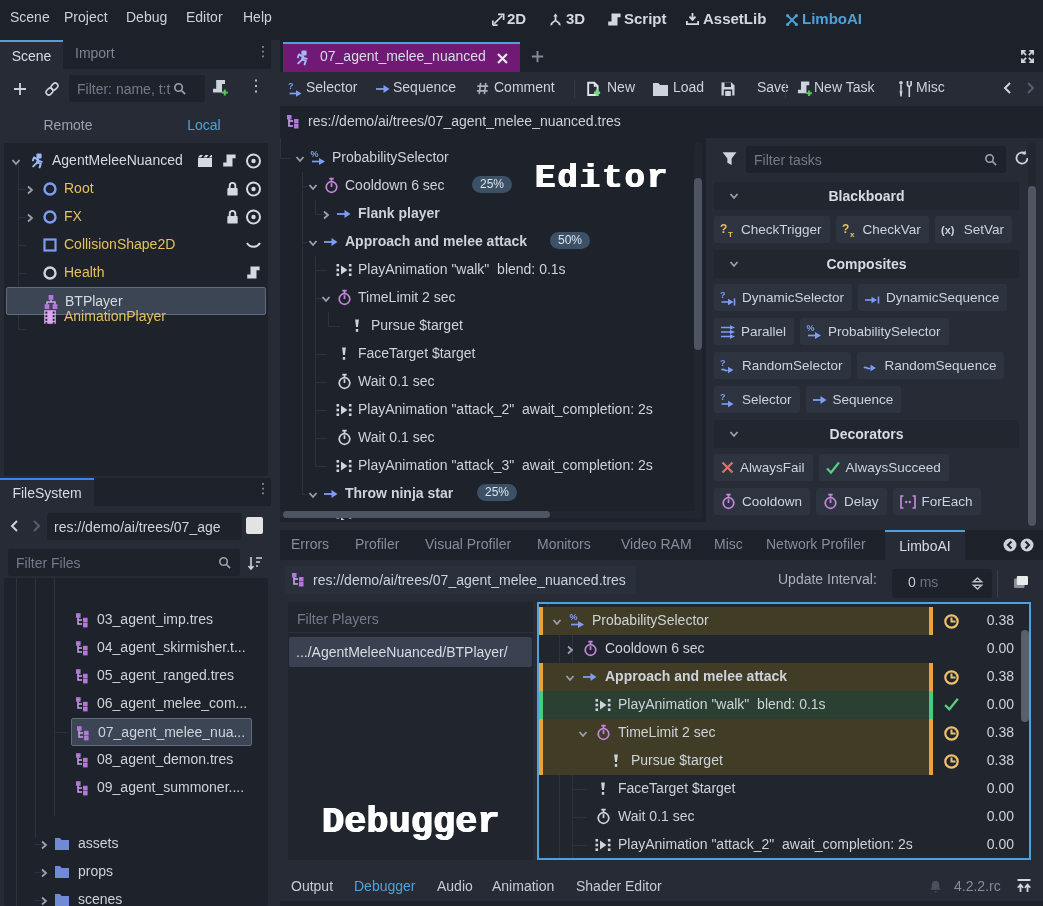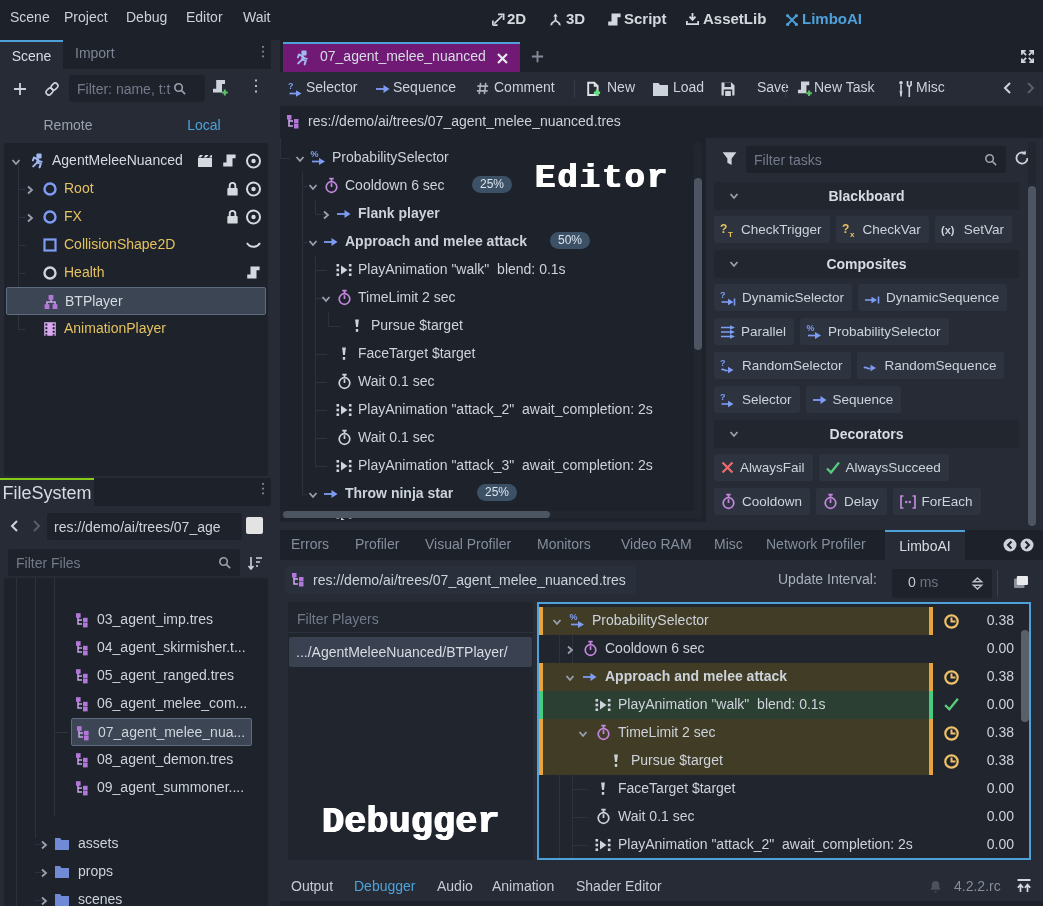--- a/index.html
+++ b/index.html
@@ -19,21 +19,21 @@
 .pbtn svg{margin-right:5px;}
 .sech{position:absolute;left:8px;right:24px;height:28px;background:#21262f;display:flex;align-items:center;justify-content:center;font-weight:bold;font-size:14px;color:#d7dce3;}
 </style></head>
 <body>
 
 <div class="abs" id="menubar" style="left:0;top:0;width:1043px;height:40px;background:#1d222a;">
   <div class="abs" style="top:9px;left:10px;font-size:14px;color:#ccd1d9;">Scene</div>
   <div class="abs" style="top:9px;left:64px;font-size:14px;color:#ccd1d9;">Project</div>
   <div class="abs" style="top:9px;left:126px;font-size:14px;color:#ccd1d9;">Debug</div>
   <div class="abs" style="top:9px;left:186px;font-size:14px;color:#ccd1d9;">Editor</div>
-  <div class="abs" style="top:9px;left:243px;font-size:14px;color:#ccd1d9;">Wait</div>
+  <div class="abs" style="top:9px;left:243px;font-size:14px;color:#ccd1d9;">Help</div>
   <div class="abs" style="top:0;left:0;width:1043px;height:40px;font-size:15px;font-weight:bold;color:#d4d8de;">
     <svg class="abs" style="left:491px;top:12px" width="15" height="15" viewBox="0 0 16 16">
         <path d="M2 14 L2 9 M2 14 L7 14" stroke="#d4d8de" stroke-width="1.8" fill="none"></path>
         <path d="M3.5 12.5 L12 4" stroke="#d4d8de" stroke-width="1.8"></path>
         <path d="M7.5 2.5 h6 v6" fill="none" stroke="#d4d8de" stroke-width="1.8"></path>
       </svg>
     <div class="abs" style="left:507px;top:10px;">2D</div>
     <svg class="abs" style="left:548px;top:12px" width="15" height="15" viewBox="0 0 16 16">
         <path d="M8 3.5 V9" stroke="#d4d8de" stroke-width="1.8"></path>
         <path d="M5.6 4.8 L8 1.5 L10.4 4.8 z" fill="#d4d8de"></path>
@@ -182,40 +182,40 @@
     </div>
     <div class="row" style="left:2px;top:144px;width:260px;background:#3b4554;border:1px solid #5e6b7e;border-radius:2px;">
       <svg class="abs" style="left:36px;top:6px" width="16" height="16" viewBox="0 0 16 16">
           <path d="M8 3 v5 M4 12 v-4 h8 v4" stroke="#c9a4ea" stroke-width="1.5" fill="none"></path>
           <rect x="5.6" y="1" width="4.8" height="4.8" fill="#b377d9"></rect>
           <rect x="1.6" y="10.2" width="4.8" height="4.8" fill="#b377d9"></rect>
           <rect x="9.6" y="10.2" width="4.8" height="4.8" fill="#b377d9"></rect>
         </svg>
       <div class="abs txt" style="left:58px;top:5px;color:#d5dae1;">BTPlayer</div>
     </div>
-    <div class="row" style="left:0;top:172px;width:264px;">
+    <div class="row" style="left:0;top:160px;width:264px;">
       <svg class="abs" style="left:38px;top:6px" width="16" height="16" viewBox="0 0 16 16">
           <rect x="2.2" y="1.2" width="11.6" height="13.6" fill="#d9a8ef"></rect>
           <rect x="3.4" y="2.6" width="1.9" height="2" fill="#1d222b"></rect>
           <rect x="3.4" y="6.2" width="1.9" height="2" fill="#1d222b"></rect>
           <rect x="3.4" y="9.8" width="1.9" height="2" fill="#1d222b"></rect>
           <rect x="3.4" y="13.2" width="1.9" height="1.6" fill="#1d222b"></rect>
           <rect x="10.7" y="2.6" width="1.9" height="2" fill="#1d222b"></rect>
           <rect x="10.7" y="6.2" width="1.9" height="2" fill="#1d222b"></rect>
           <rect x="10.7" y="9.8" width="1.9" height="2" fill="#1d222b"></rect>
           <rect x="10.7" y="13.2" width="1.9" height="1.6" fill="#1d222b"></rect>
         </svg>
       <div class="abs txt" style="left:60px;top:5px;color:#e5c25f;">AnimationPlayer</div>
     </div>
   </div>
 </div>
 
 <div class="abs" id="fsdock" style="left:0;top:478px;width:272px;height:428px;background:#262b35;">
   <div class="abs" style="left:0;top:0;width:272px;height:28px;background:#1d222a;">
-    <div class="abs" style="left:0;top:0;width:94px;height:28px;background:#262b35;border-top:2px solid #84cc16;color:#d7dce3;font-size:18px;display:flex;align-items:center;justify-content:center;">FileSystem</div>
+    <div class="abs" style="left:0;top:0;width:94px;height:28px;background:#262b35;border-top:2px solid #3b82f6;color:#d7dce3;font-size:14px;display:flex;align-items:center;justify-content:center;">FileSystem</div>
     <div class="abs" style="left:256px;top:2px;color:#9aa2af;font-size:14px;">⋮</div>
   </div>
   <div class="abs" style="left:0;top:28px;width:272px;height:40px;padding-left:47px;">
     <svg class="abs" style="left:9px;top:13px" width="12" height="14" viewBox="0 0 12 14">
         <path d="M8 2 L3 7 L8 12" stroke="#cdd3da" stroke-width="2" fill="none"></path>
       </svg>
     <svg class="abs" style="left:30px;top:13px" width="12" height="14" viewBox="0 0 12 14">
         <path d="M4 2 L9 7 L4 12" stroke="#565e6c" stroke-width="2" fill="none"></path>
       </svg>
     <div class="abs" style="left:47px;top:7px;width:195px;height:27px;background:#1d222b;border-radius:3px;color:#ced4db;font-size:14px;display:flex;align-items:center;padding:0 7px;overflow:hidden;">res://demo/ai/trees/07_age</div>

